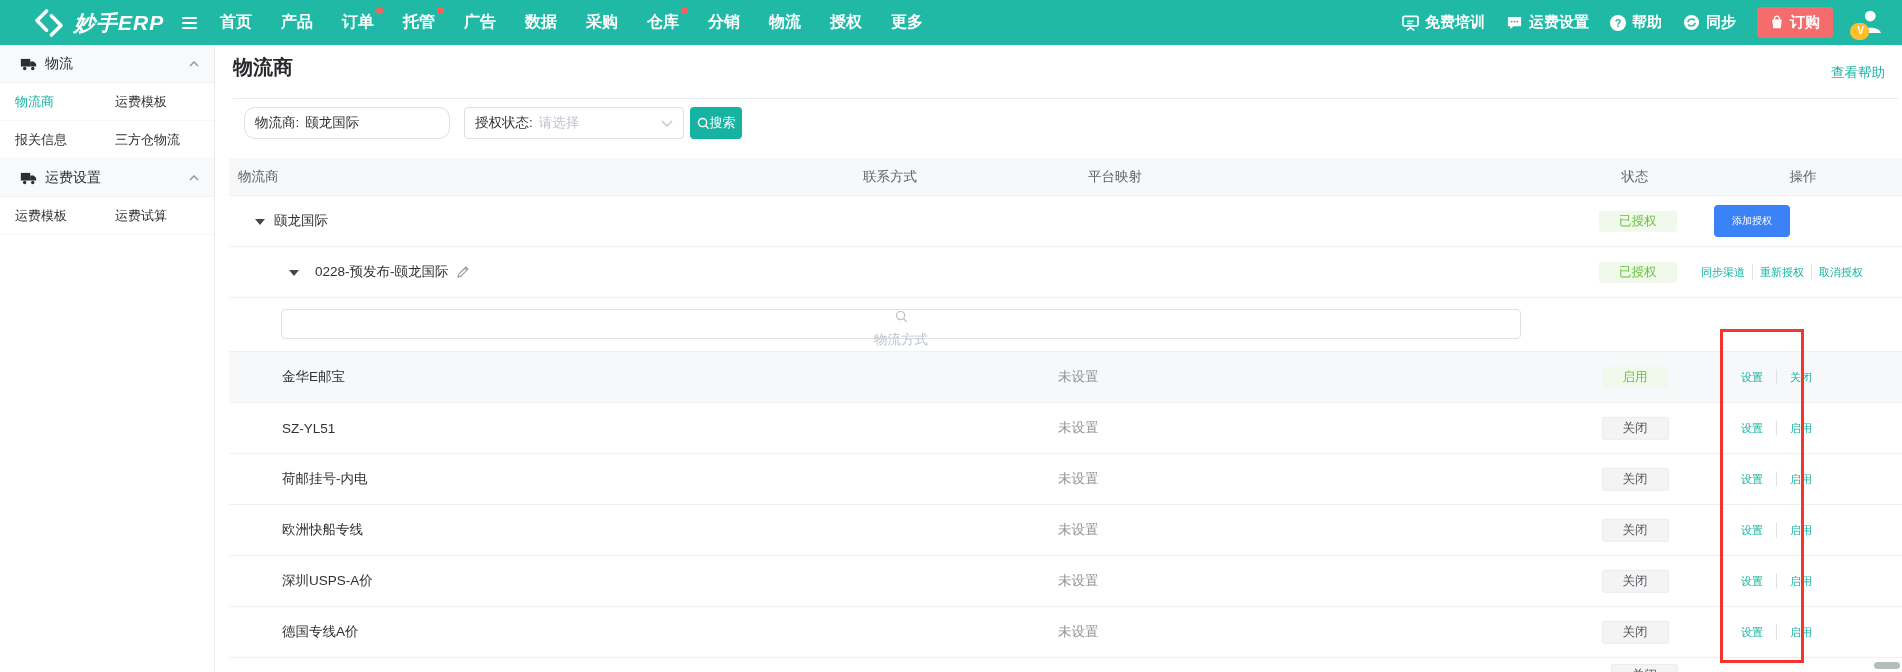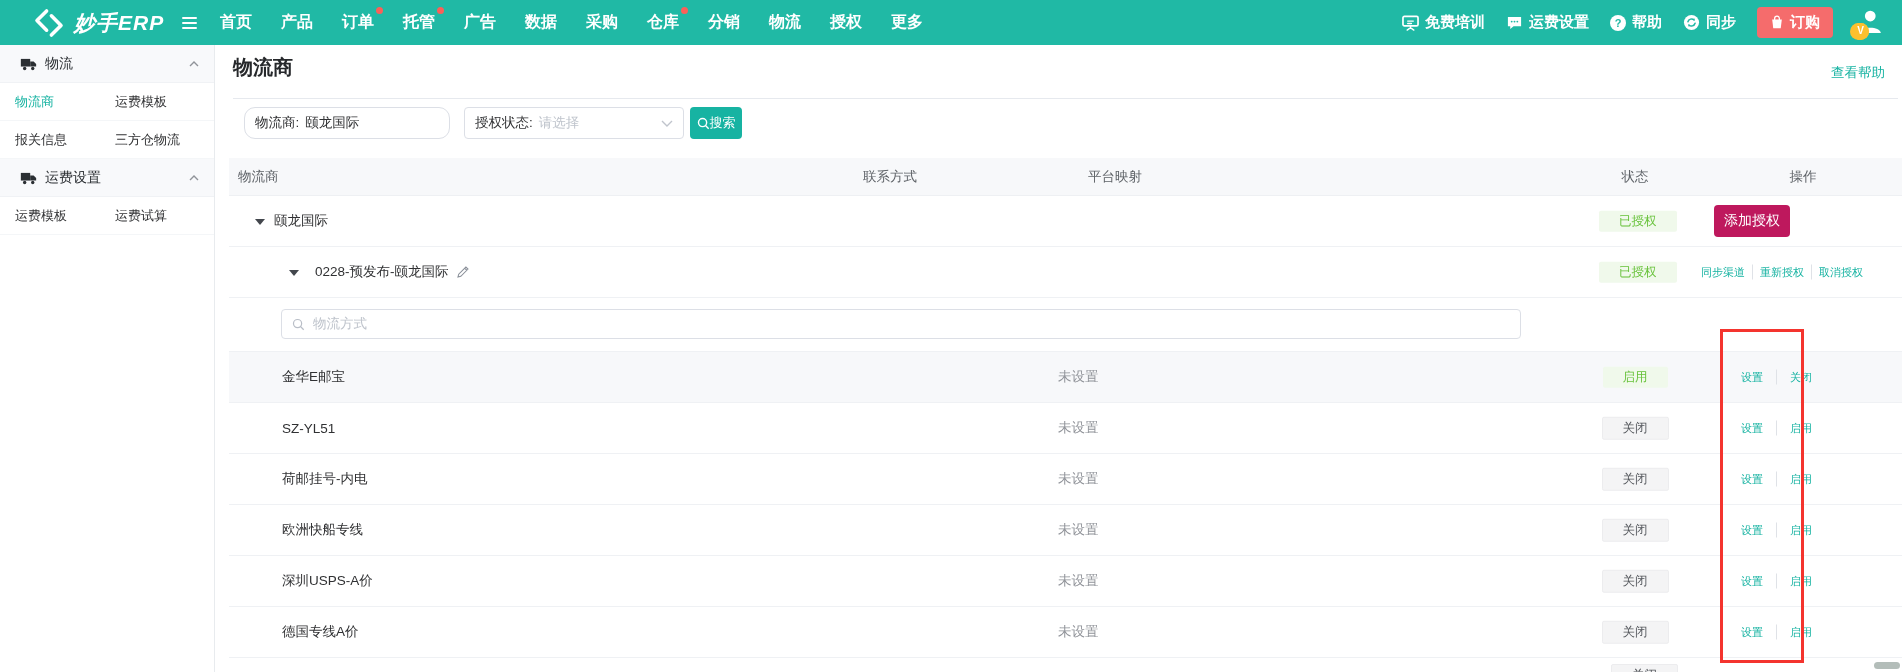--- a/index.html
+++ b/index.html
@@ -63,27 +63,27 @@
   .c-action-h{left:1484px;width:180px;text-align:center;}
   .row-group{height:51px;background:#fff;}
   .caret{display:inline-block;width:0;height:0;border:5px solid transparent;border-top:6px solid #43474d;
          margin-right:9px;position:relative;top:3px;}
   .g1-name{left:26px;display:flex;align-items:center;}
   .g2-name{left:60px;display:flex;align-items:center;gap:7px;}
   .badge{display:inline-block;font-size:12.5px;padding:4px 20px;border-radius:2px;line-height:1;}
   .badge-green{background:#f0f9eb;color:#67c23a;}
   .badge-gray{background:#f4f4f5;color:#54575c;border:1px solid #ececee;}
   .add-auth-btn{position:absolute;left:1485px;top:50%;transform:translateY(-50%);width:76px;height:32px;
-                background:#be185d;color:#fff;border:none;border-radius:4px;font-size:14px;cursor:pointer;padding:0;}
+                background:#3b82f6;color:#fff;border:none;border-radius:4px;font-size:10px;cursor:pointer;padding:0;}
   .g2-actions{left:1472px;display:flex;align-items:center;gap:7px;}
   .tlink{color:#17b3a2;cursor:pointer;font-size:11px;white-space:nowrap;}
   .vsep{width:1px;height:15px;background:#dfe2e7;}
   .row-search{height:54px;background:#fff;}
   .m-search{position:absolute;left:52px;top:11px;width:1240px;height:30px;box-sizing:border-box;
-            border:1px solid #dcdfe6;border-radius:4px;display:flex;align-items:center;gap:8px;padding:0 10px;}
+            border:1px solid #dcdfe6;border-radius:4px;display:flex;align-items:center;gap:8px;padding:0 10px;flex-direction:column;}
   .m-search .ph{font-size:13.5px;color:#bfc4cc;}
   .m-row{height:51px;background:#fff;}
   .m-row.shaded{background:#f7f8fa;}
   .m-name{left:53px;}
   .m-platform{left:829px;color:#909399;}
   .m-actions{left:1512px;display:flex;align-items:center;gap:13px;}
   .row-partial{height:14px;background:#fff;border-bottom:none;}
   .partial-badge{position:absolute;left:1382px;top:6px;}
   
   .red-box{position:absolute;left:1504px;top:284px;width:78px;height:328px;border:3px solid #f4342e;

